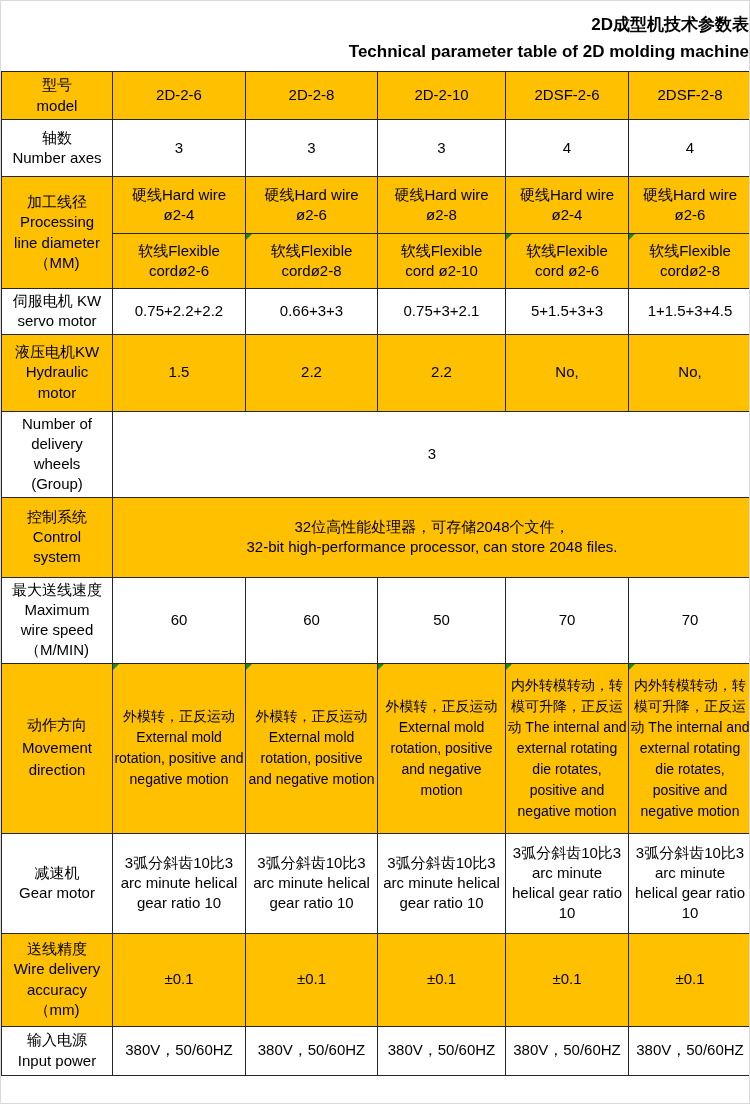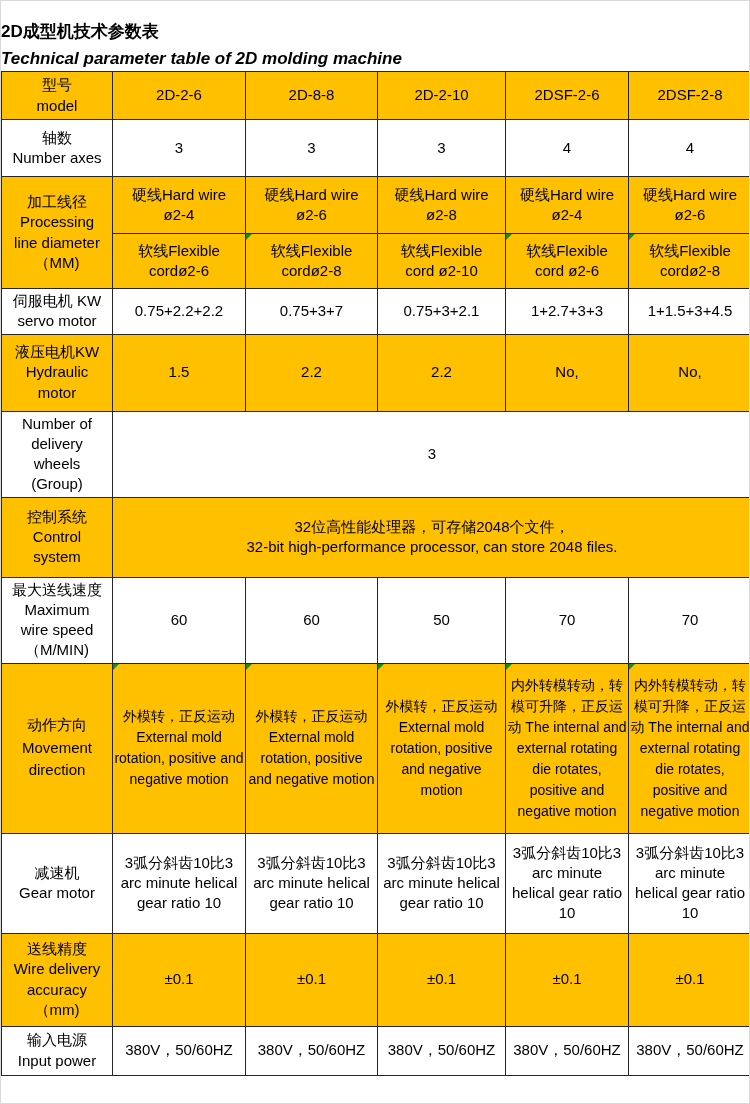--- a/index.html
+++ b/index.html
@@ -11,33 +11,32 @@
   }
   .sheet {
     width: 750px;
     height: 1104px;
     border: 1px solid #d9d9d9;
     background: #fff;
     overflow: hidden;
   }
   .title-block {
     height: 70px;
-    text-align: left;
-    padding-top: 18px;
+    text-align: right;
+    padding-top: 11px;
   }
   .title-zh {
     font-size: 17px;
     font-weight: bold;
     line-height: 26px;
   }
   .title-en {
     font-size: 17px;
     font-weight: bold;
     line-height: 28px;
-    font-style: italic;
   }
   table.spec {
     width: 750px;
     border-collapse: collapse;
     table-layout: fixed;
   }
   table.spec td {
     border: 1px solid #262626;
     text-align: center;
     vertical-align: middle;
@@ -92,21 +91,21 @@
       <col style="width:128px">
         <col style="width:123px">
         <col style="width:123px">
     </colgroup>
 
     <tbody>
         <tr class="r-model">
       <td class="y label-cell">型号
 model</td>
       <td class="y">2D-2-6</td>
-      <td class="y">2D-8-8</td>
+      <td class="y">2D-2-8</td>
       <td class="y">2D-2-10</td>
       <td class="y">2DSF-2-6</td>
       <td class="y">2DSF-2-8</td>
     </tr>
 
     <tr class="r-axes">
       <td class="w label-cell">轴数
 Number axes</td>
       <td class="w">3</td>
       <td class="w">3</td>
@@ -142,23 +141,23 @@
       <td class="y tri">软线Flexible
 cord ø2-6</td>
       <td class="y tri">软线Flexible
 cordø2-8</td>
     </tr>
 
     <tr class="r-servo">
       <td class="w label-cell">伺服电机 KW
 servo motor</td>
       <td class="w">0.75+2.2+2.2</td>
-      <td class="w">0.75+3+7</td>
+      <td class="w">0.66+3+3</td>
       <td class="w">0.75+3+2.1</td>
-      <td class="w">1+2.7+3+3</td>
+      <td class="w">5+1.5+3+3</td>
       <td class="w">1+1.5+3+4.5</td>
     </tr>
 
     <tr class="r-hyd">
       <td class="y label-cell">液压电机KW
 Hydraulic
 motor</td>
       <td class="y">1.5</td>
       <td class="y">2.2</td>
       <td class="y">2.2</td>

